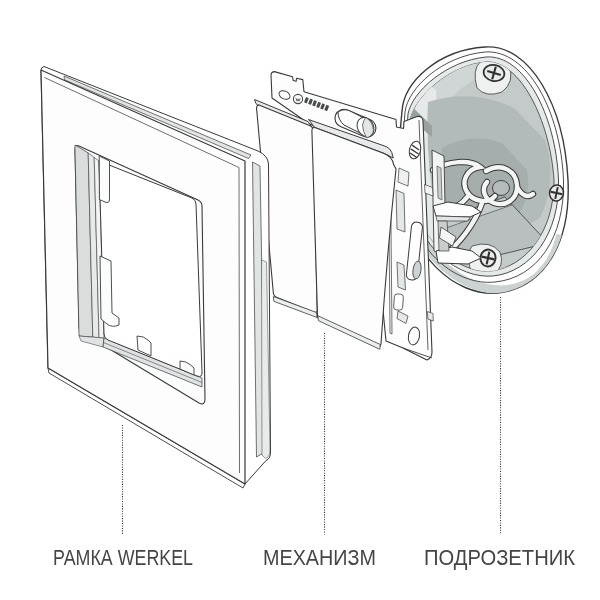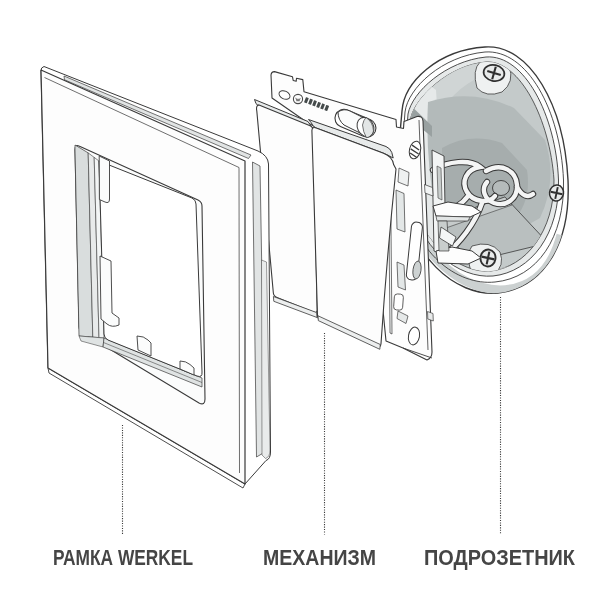--- a/index.html
+++ b/index.html
@@ -1,16 +1,16 @@
 <!DOCTYPE html>
 <html><head>
 <meta charset="utf-8">
 <style>
   html,body{margin:0;padding:0;background:#fff;}
-  .wrap{width:580px;height:600px;position:relative;font-family:"Liberation Sans",sans-serif;font-weight:bold;}
+  .wrap{width:580px;height:600px;position:relative;font-family:"Liberation Sans",sans-serif;}
   svg{display:block;}
 </style>
 </head>
 <body>
 <div class="wrap">
 <svg width="600" height="600" viewBox="0 0 600 600">
 <rect x="0" y="0" width="600" height="600" fill="#ffffff"></rect>
 
 <g id="cup">
 

